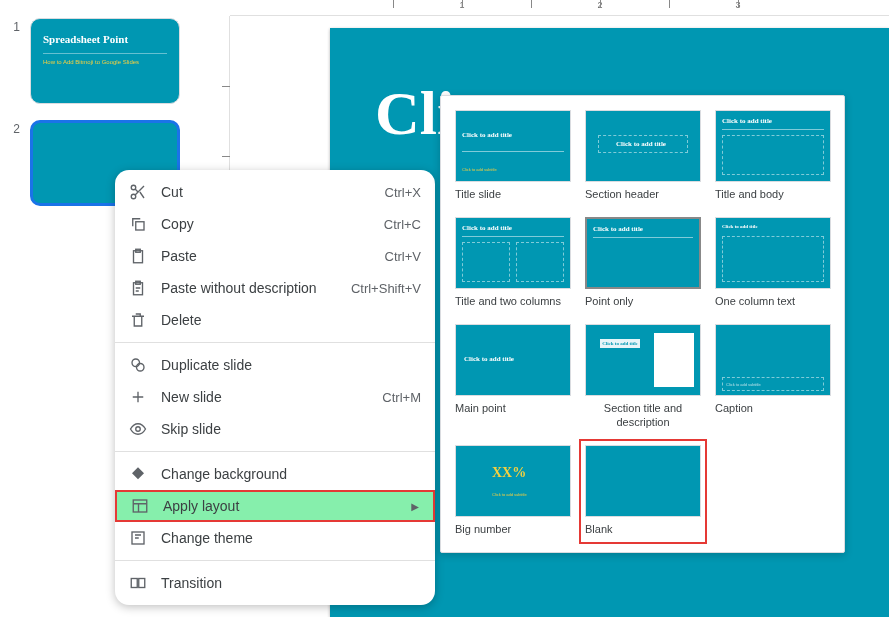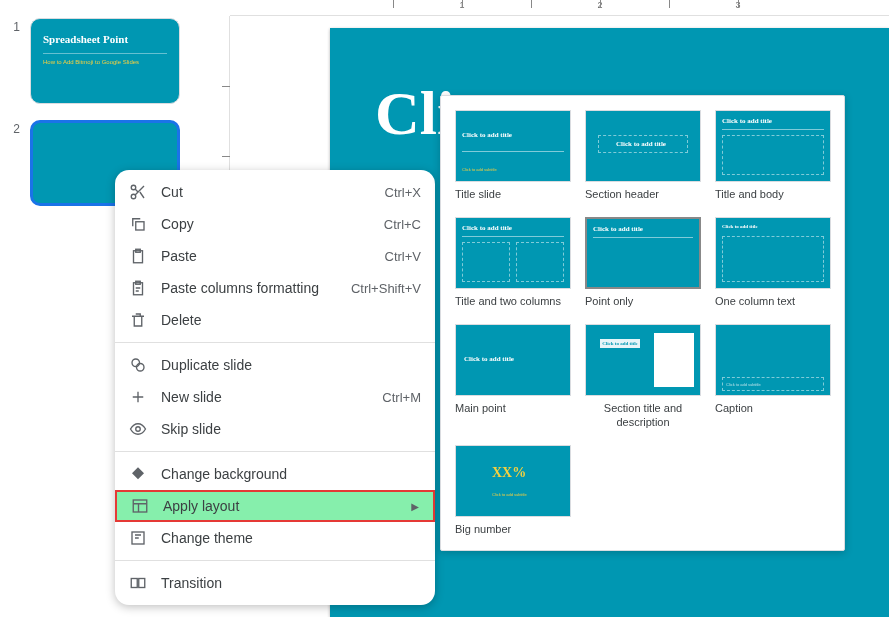--- a/index.html
+++ b/index.html
@@ -119,21 +119,21 @@
     <span class="cm-sc">Ctrl+V</span>
   </div>
   <div class="cm-item">
     <span class="cm-ic">
         <svg viewBox="0 0 24 24">
           <rect x="6" y="5" width="12" height="16"></rect>
           <rect x="9" y="3" width="6" height="4"></rect>
           <path d="M9 12h6M9 16h4"></path>
         </svg>
       </span>
-    <span>Paste columns formatting</span>
+    <span>Paste without description</span>
     <span class="cm-sc">Ctrl+Shift+V</span>
   </div>
   <div class="cm-item">
     <span class="cm-ic">
         <svg viewBox="0 0 24 24">
           <path d="M4 7h16M7 7v13h10V7M9 4h6v3"></path>
         </svg>
       </span>
     <span>Delete</span>
   </div>
@@ -273,14 +273,18 @@
       </div>
       <div class="lp-lab">Caption</div>
     </div>
     <div class="lp-cell">
       <div class="lp-prev">
         <div class="pv-t" style="top:19px;left:36px;color:#f4d03f;font-size:14px">XX%</div>
         <div class="pv-sub" style="top:46px;left:36px">Click to add subtitle</div>
       </div>
       <div class="lp-lab">Big number</div>
     </div>
+    <div class="lp-cell hl-red">
+      <div class="lp-prev"></div>
+      <div class="lp-lab">Blank</div>
+    </div>
   </div>
 </div>
 
 </body></html>

